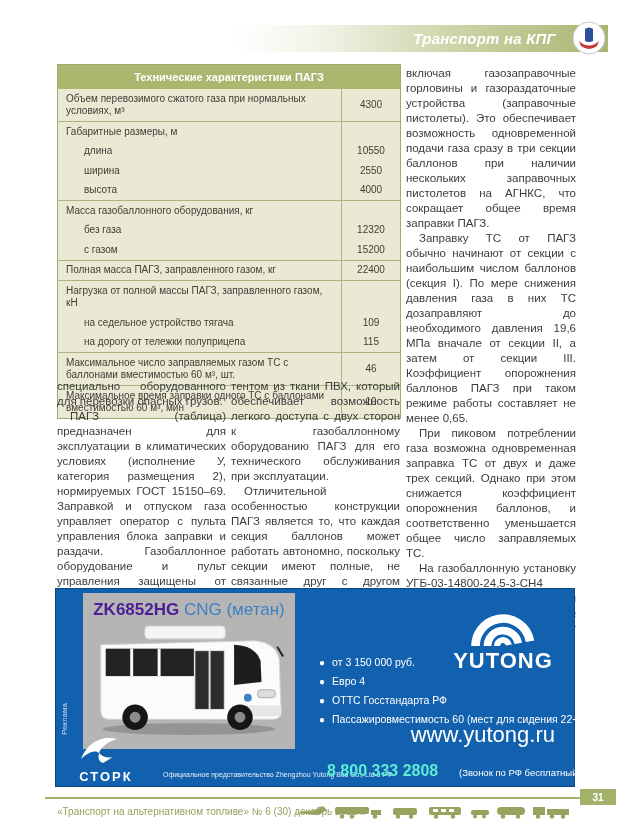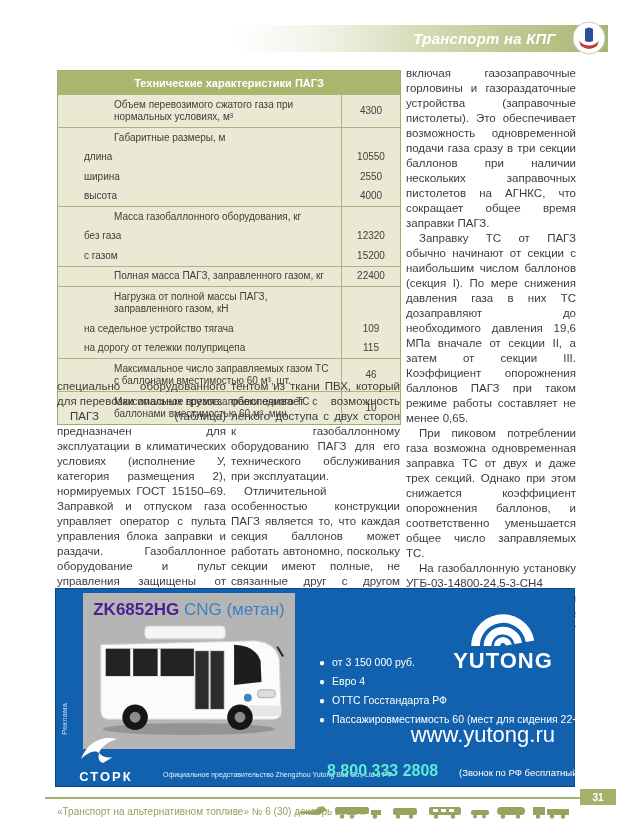--- a/index.html
+++ b/index.html
@@ -12,29 +12,29 @@
     position:absolute;left:233px;top:25px;width:375px;height:27px;
     background:linear-gradient(to right,#ffffff 0%,#f3f4ea 22%,#ccd3a6 60%,#a8b673 100%);
   }
   .header-title{
     position:absolute;right:52px;top:5px;color:#ffffff;
     font-style:italic;font-weight:bold;font-size:15px;letter-spacing:.2px;
   }
   .nga-logo{position:absolute;left:572px;top:21px;width:34px;height:34px;}
   
   .specs-table{
-    position:absolute;left:57px;top:70px;width:342px;
+    position:absolute;left:57px;top:64px;width:342px;
     border:1px solid #9dab6e;background:#eae9d3;
   }
   .table-title{
     background:#a9b76f;color:#ffffff;font-weight:bold;font-size:11px;
     text-align:center;padding:6px 4px;
   }
   .t-row{display:flex;font-size:10px;line-height:1.25;color:#40403a;}
-  .t-row.sep{border-top:1px solid #aab581;padding-left:48px;}
+  .t-row.sep{border-top:1px solid #aab581;}
   .t-rows .t-row.sep:first-child{border-top:none;}
   .t-label{flex:1;padding:3.5px 6px 3.5px 8px;}
   .t-row.indent .t-label{padding-left:26px;}
   .t-value{
     width:58px;border-left:1px solid #aab581;display:flex;
     align-items:center;justify-content:center;text-align:center;
   }
   
   .textcol{position:absolute;font-size:11.5px;line-height:15px;text-align:justify;color:#3c3c3c;}
   .textcol p{margin:0;}

